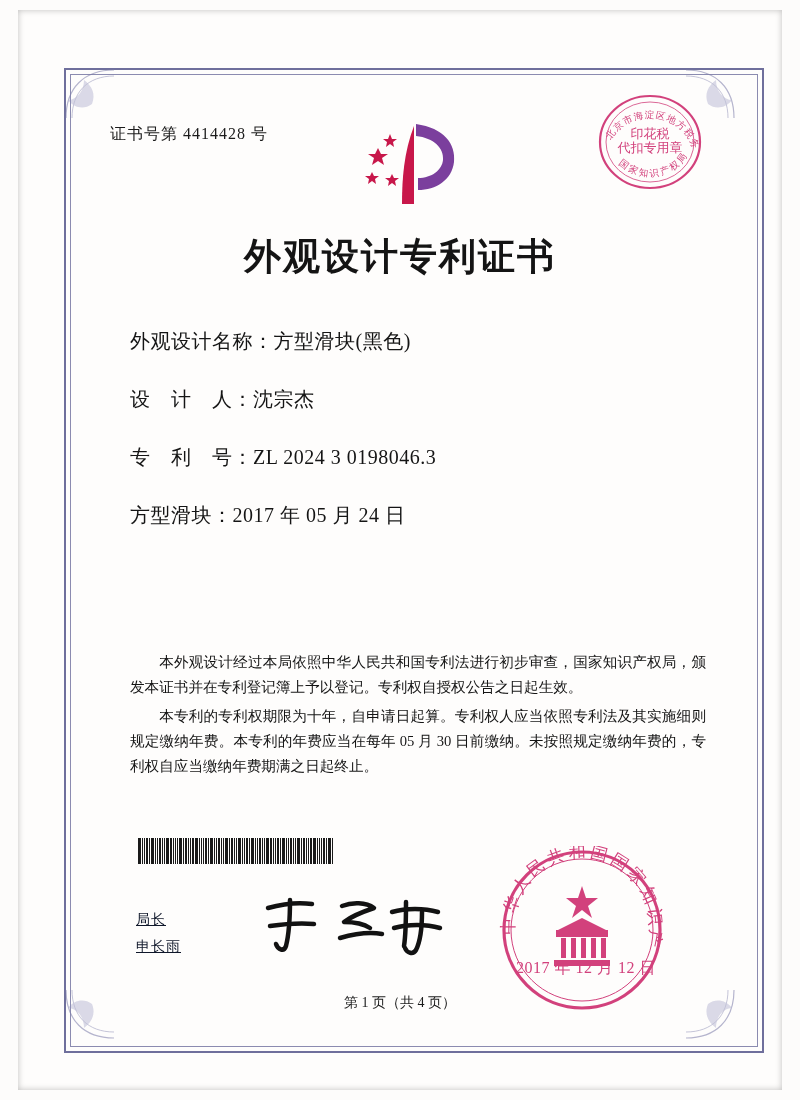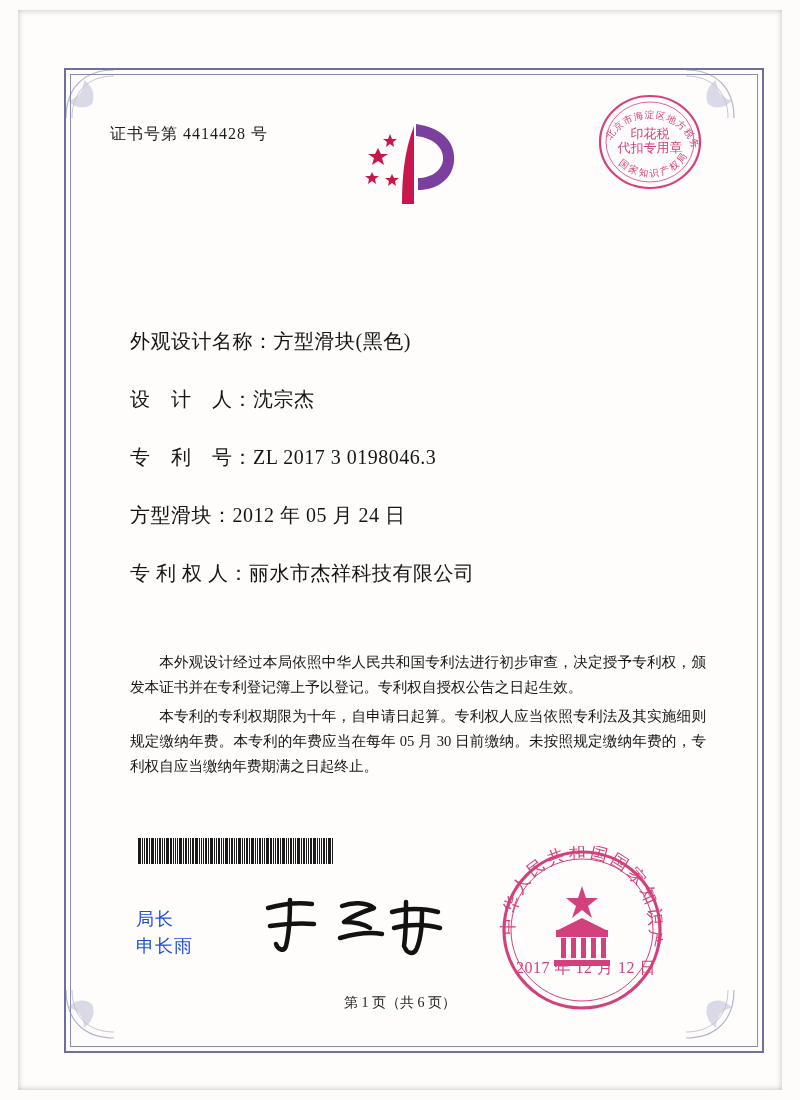--- a/index.html
+++ b/index.html
@@ -158,25 +158,26 @@
     display: block;
     background: #1a1a1a;
     height: 100%;
     margin-right: 1px;
   }
 
   .sign-block {
     position: absolute;
     left: 118px;
     top: 896px;
-    font-size: 18px;
+    font-size: 14px;
     line-height: 27px;
-    color: #1d4ed8;
+    color: #0f172a;
     letter-spacing: 1px;
     font-family: "Liberation Serif", serif;
+    text-decoration: underline;
   }
 
   .signature {
     position: absolute;
     left: 238px;
     top: 880px;
     width: 200px;
     height: 70px;
     color: #111;
     font-family: "DejaVu Serif", serif;
@@ -275,41 +276,39 @@
           <textPath href="#topArc" startOffset="6%">北京市海淀区地方税务局</textPath>
         </text>
         <text font-size="9.5" fill="#d2417c" font-family="DejaVu Serif, serif" letter-spacing="2">
           <textPath href="#botArc" startOffset="16%">国家知识产权局</textPath>
         </text>
       </svg>
       <div class="txt t1">印花税</div>
       <div class="txt t2">代扣专用章</div>
     </div>
 
+    <div class="title">外观设计专利证书</div>
 
     <div class="fields">
       <div class="field">
         <span class="lbl">外观设计名称：</span><span class="val">方型滑块(黑色)</span>
       </div>
       <div class="field">
         <span class="lbl">设　计　人：</span><span class="val">沈宗杰</span>
       </div>
       <div class="field">
-        <span class="lbl">专　利　号：</span><span class="val">ZL 2017 3 0198046.3</span>
+        <span class="lbl">专　利　号：</span><span class="val">ZL 2024 3 0198046.3</span>
       </div>
       <div class="field">
-        <span class="lbl">方型滑块：</span><span class="val">2012 年 05 月 24 日</span>
+        <span class="lbl">方型滑块：</span><span class="val">2017 年 05 月 24 日</span>
       </div>
-      <div class="field">
-        <span class="lbl">专 利 权 人：</span><span class="val">丽水市杰祥科技有限公司</span>
-      </div>
     </div>
 
     <div class="body-text">
-      <p>本外观设计经过本局依照中华人民共和国专利法进行初步审查，决定授予专利权，颁发本证书并在专利登记簿上予以登记。专利权自授权公告之日起生效。</p>
+      <p>本外观设计经过本局依照中华人民共和国专利法进行初步审查，国家知识产权局，颁发本证书并在专利登记簿上予以登记。专利权自授权公告之日起生效。</p>
       <p>本专利的专利权期限为十年，自申请日起算。专利权人应当依照专利法及其实施细则规定缴纳年费。本专利的年费应当在每年 05 月 30 日前缴纳。未按照规定缴纳年费的，专利权自应当缴纳年费期满之日起终止。</p>
     </div>
 
     <div class="barcode">
         <i style="width:3px"></i>
         <i style="width:1px"></i>
         <i style="width:1px"></i>
         <i style="width:2px"></i>
         <i style="width:1px"></i>
         <i style="width:3px"></i>
@@ -425,16 +424,16 @@
           <rect x="83" y="92" width="5" height="20"></rect>
           <rect x="93" y="92" width="5" height="20"></rect>
           <rect x="103" y="92" width="5" height="20"></rect>
           <rect x="56" y="114" width="56" height="6"></rect>
         </g>
       </svg>
     </div>
 
     <div class="stamp-date">2017 年 12 月 12 日</div>
 
-    <div class="page-no">第 1 页（共 6 页）</div>
+    <div class="page-no">第 1 页（共 4 页）</div>
 
   </div>
 </div>
 
 </body></html>

